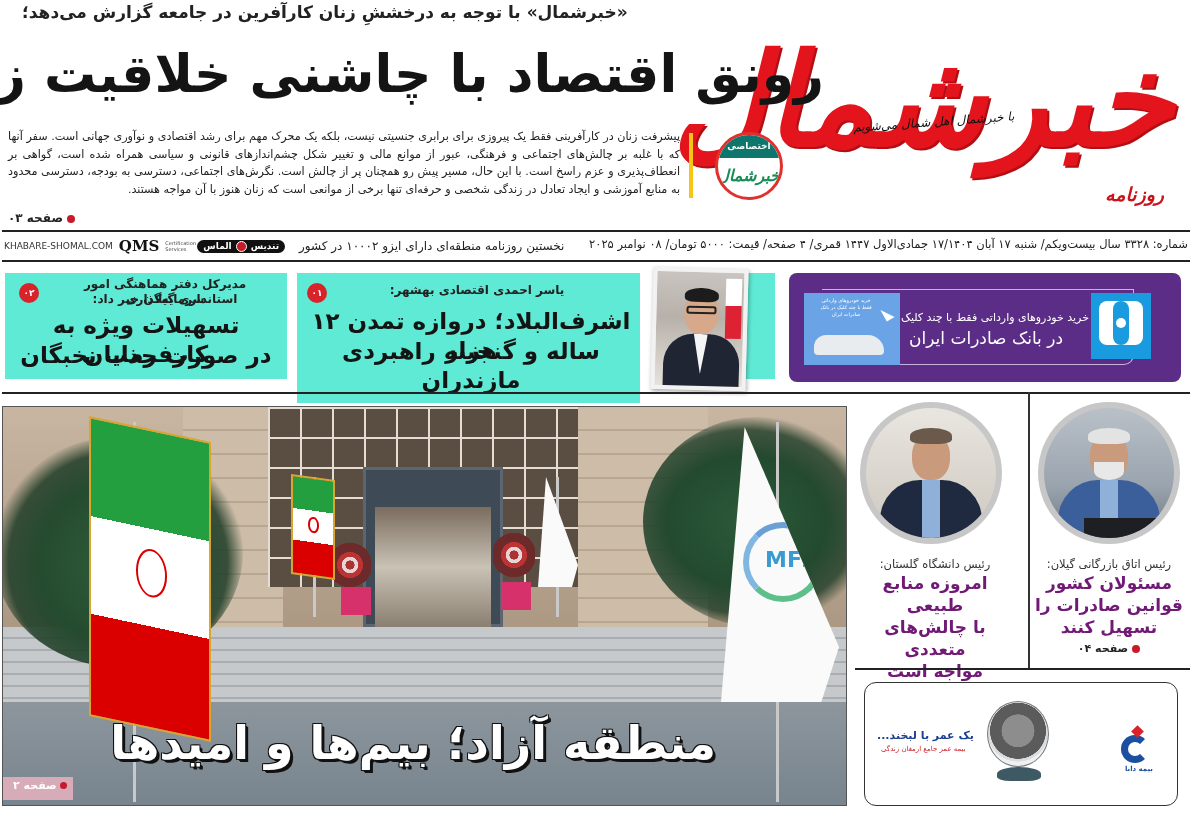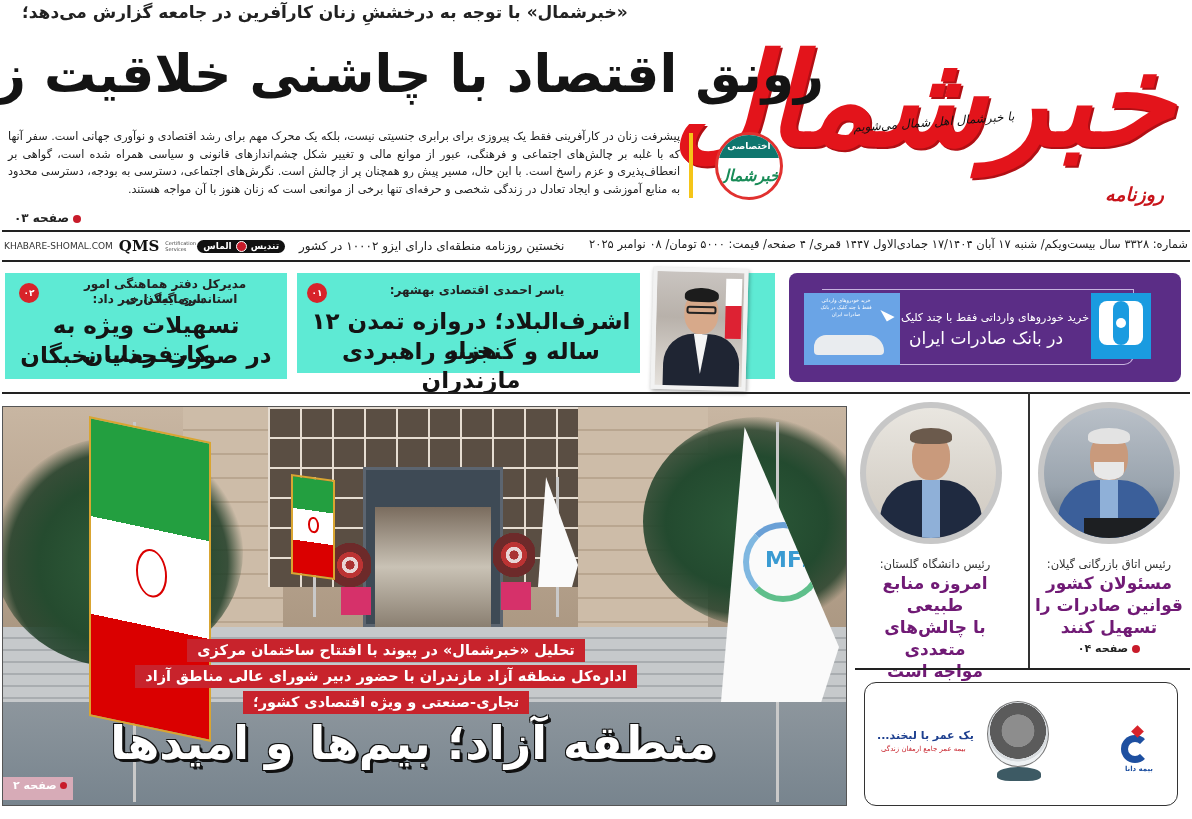--- a/index.html
+++ b/index.html
@@ -21,40 +21,40 @@
   
   .kicker { right: 370px; top: 2px; width: 800px; font-size: 17px; font-weight: bold; color: #222; text-align: left; direction: rtl; }
   .lead-title { right: 368px; top: 30px; width: 815px; font-size: 52px; font-weight: 900; font-family: "DejaVu Sans", sans-serif; letter-spacing: -2px; line-height: 88px; text-align: center; color: #141414; white-space: nowrap; }
   .lead-body { left: 8px; top: 128px; width: 672px; font-size: 11.2px; line-height: 17.5px; text-align: justify; color: #222; }
   .yellow-bar { left: 689px; top: 133px; width: 4px; height: 65px; background: #f5c518; }
   .exclusive-badge { left: 715px; top: 132px; width: 68px; height: 68px; border-radius: 50%; border: 3px solid #e1312f; background: #fff; overflow: hidden; }
   .exclusive-badge .top { height: 23px; background: #0f766e; color: #fff; font-size: 9px; text-align: center; line-height: 22px; font-weight: bold; }
   .exclusive-badge .name { color: #198c58; font-size: 16px; font-weight: bold; text-align: center; line-height: 36px; font-style: italic; font-family: "DejaVu Serif", serif; }
   .page-ref { font-size: 12px; font-weight: bold; color: #222; white-space: nowrap; }
   .page-ref .dot { display: inline-block; width: 8px; height: 8px; border-radius: 50%; background: #c81b2a; margin-left: 4px; vertical-align: middle; }
-  .lead-page-ref { left: 14px; top: 211px; text-align: center; }
+  .lead-page-ref { left: 8px; top: 211px; text-align: center; }
 
   .rule { background: #222; height: 2px; }
   .rule-1 { left: 2px; top: 230px; width: 1188px; }
   .rule-2 { left: 2px; top: 260px; width: 1188px; height: 1.5px; }
 
   
   .info-left { left: 4px; top: 236px; height: 20px; display: flex; align-items: center; gap: 6px; direction: ltr; }
   .site-url { font-size: 9px; color: #333; letter-spacing: 0; }
   .qms { font-family: "DejaVu Serif", serif; font-weight: bold; font-size: 15px; color: #111; }
   .qms-sub { font-size: 5px; line-height: 6px; color: #444; width: 26px; }
   .badge-pill { background: #111; color: #fff; font-size: 9px; font-weight: bold; border-radius: 8px; padding: 1px 6px; display: flex; align-items: center; gap: 4px; direction: rtl; }
   .badge-pill .seal { width: 11px; height: 11px; border-radius: 50%; background: #c81b2a; border: 1px solid #fff; }
   .iso-text { font-size: 12px; color: #222; direction: rtl; margin-left: 8px; }
   .issue-line { right: 4px; top: 237px; font-size: 11.5px; color: #222; direction: rtl; white-space: nowrap; }
 
   
   .teaser { background: #5eead4; }
   .teaser-2 { left: 5px; top: 273px; width: 282px; height: 106px; }
-  .teaser-1 { left: 297px; top: 273px; width: 343px; height: 100px; }
+  .teaser-1 { left: 297px; top: 273px; width: 343px; height: 130px; }
   .teaser-1-tail { left: 700px; top: 273px; width: 75px; height: 106px; }
   .teaser .num { position: absolute; width: 20px; height: 20px; border-radius: 50%; background: #d8232a; color: #fff; font-size: 9px; font-weight: bold; text-align: center; line-height: 20px; }
   .teaser .sub { position: absolute; font-size: 12px; font-weight: bold; color: #222; text-align: center; line-height: 15px; }
   .teaser .title { position: absolute; font-size: 23px; font-weight: 900; color: #141414; text-align: center; line-height: 29px; letter-spacing: -0.5px; }
 
   .mayor-photo { left: 652px; top: 268px; width: 95px; height: 122px; background: #e9e9e9; border: 4px solid #f2f2f2; box-shadow: 1px 2px 4px rgba(0,0,0,.35); transform: rotate(1.5deg); overflow: hidden; }
   .mayor-photo .bg { position: absolute; inset: 0; background: linear-gradient(180deg, #c9c4c0 0%, #b8b1aa 40%, #e5e1dc 100%); }
   .mayor-photo .flag { position: absolute; right: 2px; top: 6px; width: 16px; height: 60px; background: linear-gradient(180deg,#fff 0%,#fff 45%,#d23 45%); }
   .mayor-photo .head { position: absolute; left: 28px; top: 20px; width: 34px; height: 42px; border-radius: 45%; background: #d7a98a; }
   .mayor-photo .glasses { position: absolute; left: 30px; top: 34px; width: 30px; height: 8px; border: 2px solid #222; border-radius: 3px; }
@@ -251,25 +251,20 @@
   <div class="flag-pole" style="left:130px;top:15px;height:380px;"></div>
   <div class="flag-iran" style="left:86px;top:22px;width:122px;height:300px;transform:skewY(12deg);">
       <div class="emblem"></div>
     </div>
   <div class="flag-pole" style="left:773px;top:15px;height:380px;"></div>
   <div class="flag-mfz" style="left:718px;top:20px;width:118px;height:275px;">
     <div class="ring" style="left:22px;top:95px;width:80px;height:80px;"></div>
     <div class="mfz" style="left:44px;top:120px;font-size:22px;">MFZ</div>
   </div>
 
-  <div class="caption-stack">
-    <div class="caption-line">تحلیل «خبرشمال» در پیوند با افتتاح ساختمان مرکزی</div>
-    <div class="caption-line">اداره‌کل منطقه آزاد مازندران  با حضور دبیر شورای عالی مناطق آزاد</div>
-    <div class="caption-line">تجاری-صنعتی و ویژه اقتصادی کشور؛</div>
-  </div>
   <div class="photo-headline">منطقه آزاد؛ بیم‌ها و امیدها</div>
   <div class="photo-page-ref">
     <span class="dot"></span><span>صفحه ۲</span>
   </div>
 </div>
 
 <div class="abs portrait p2" style="left:1038px;top:402px;">
   <div class="inner">
     <div class="suit"></div>
     <div class="shirt"></div>

